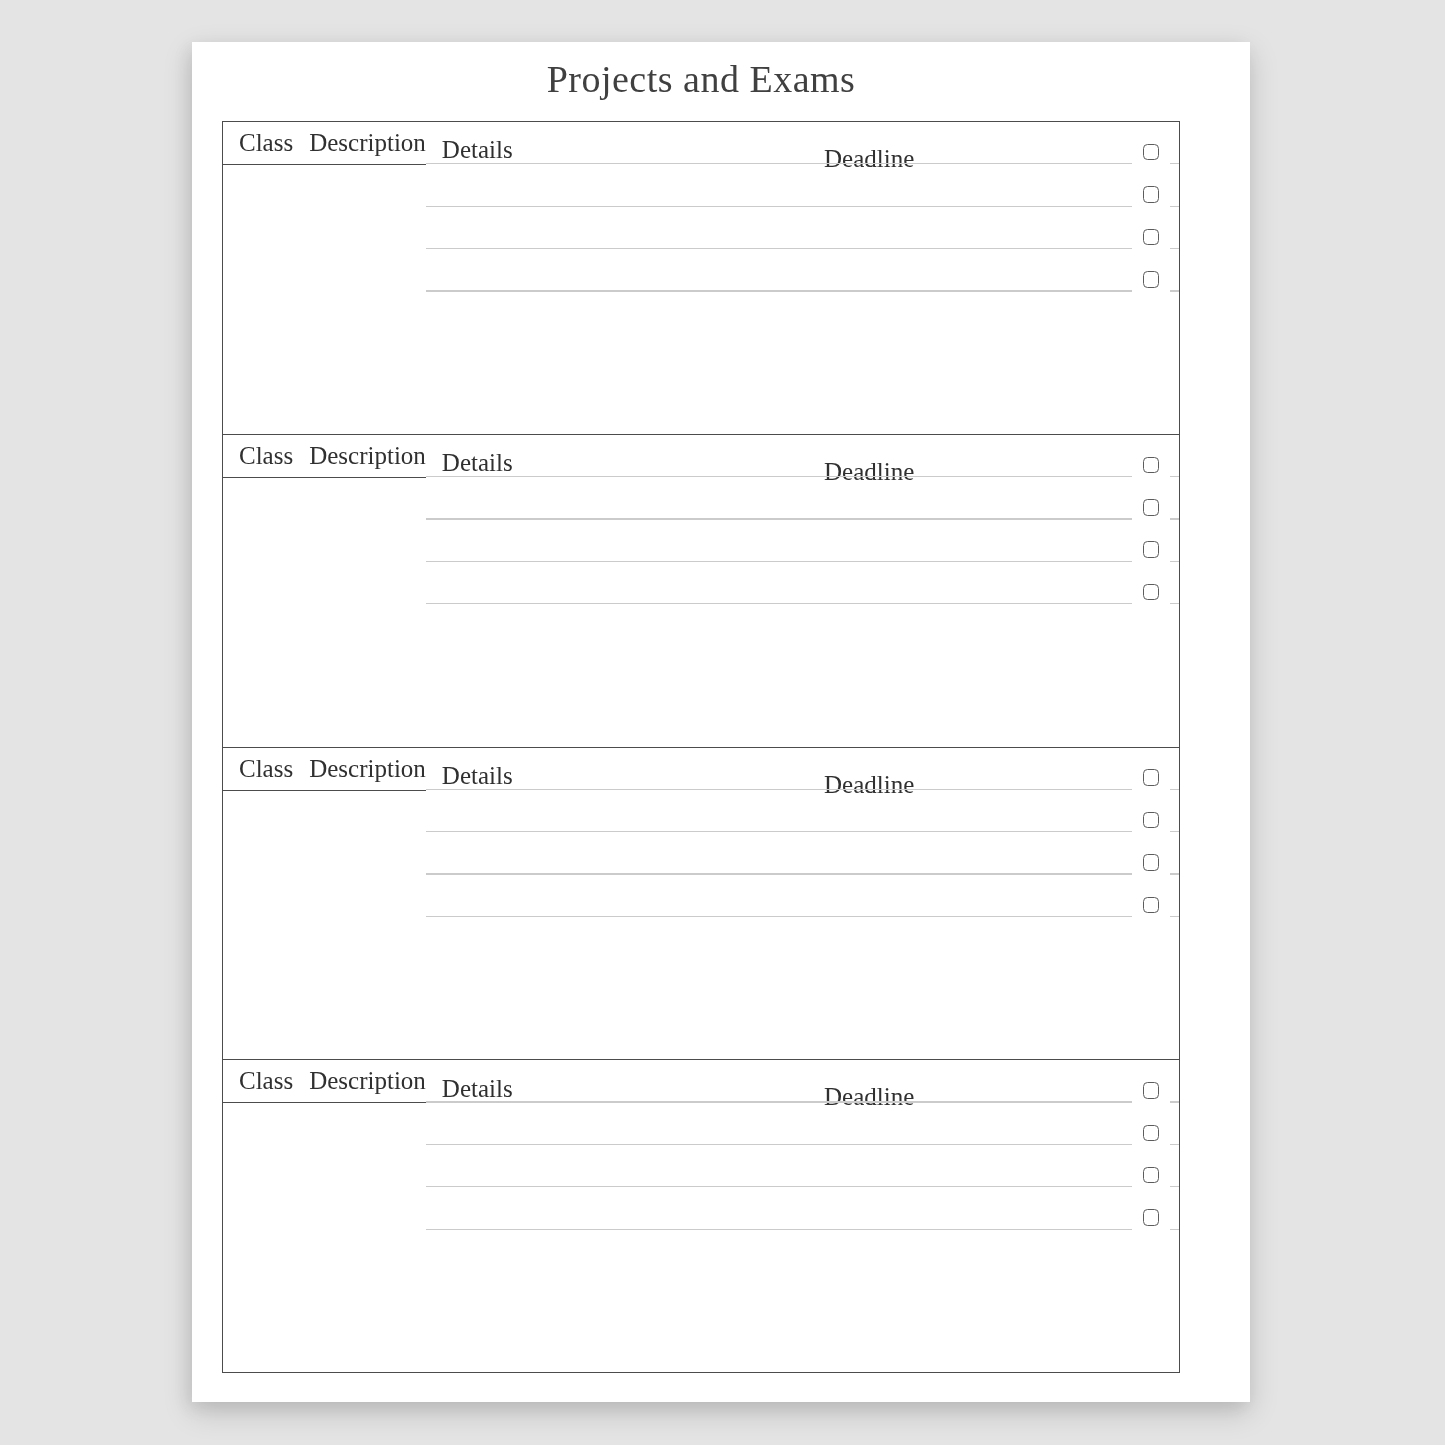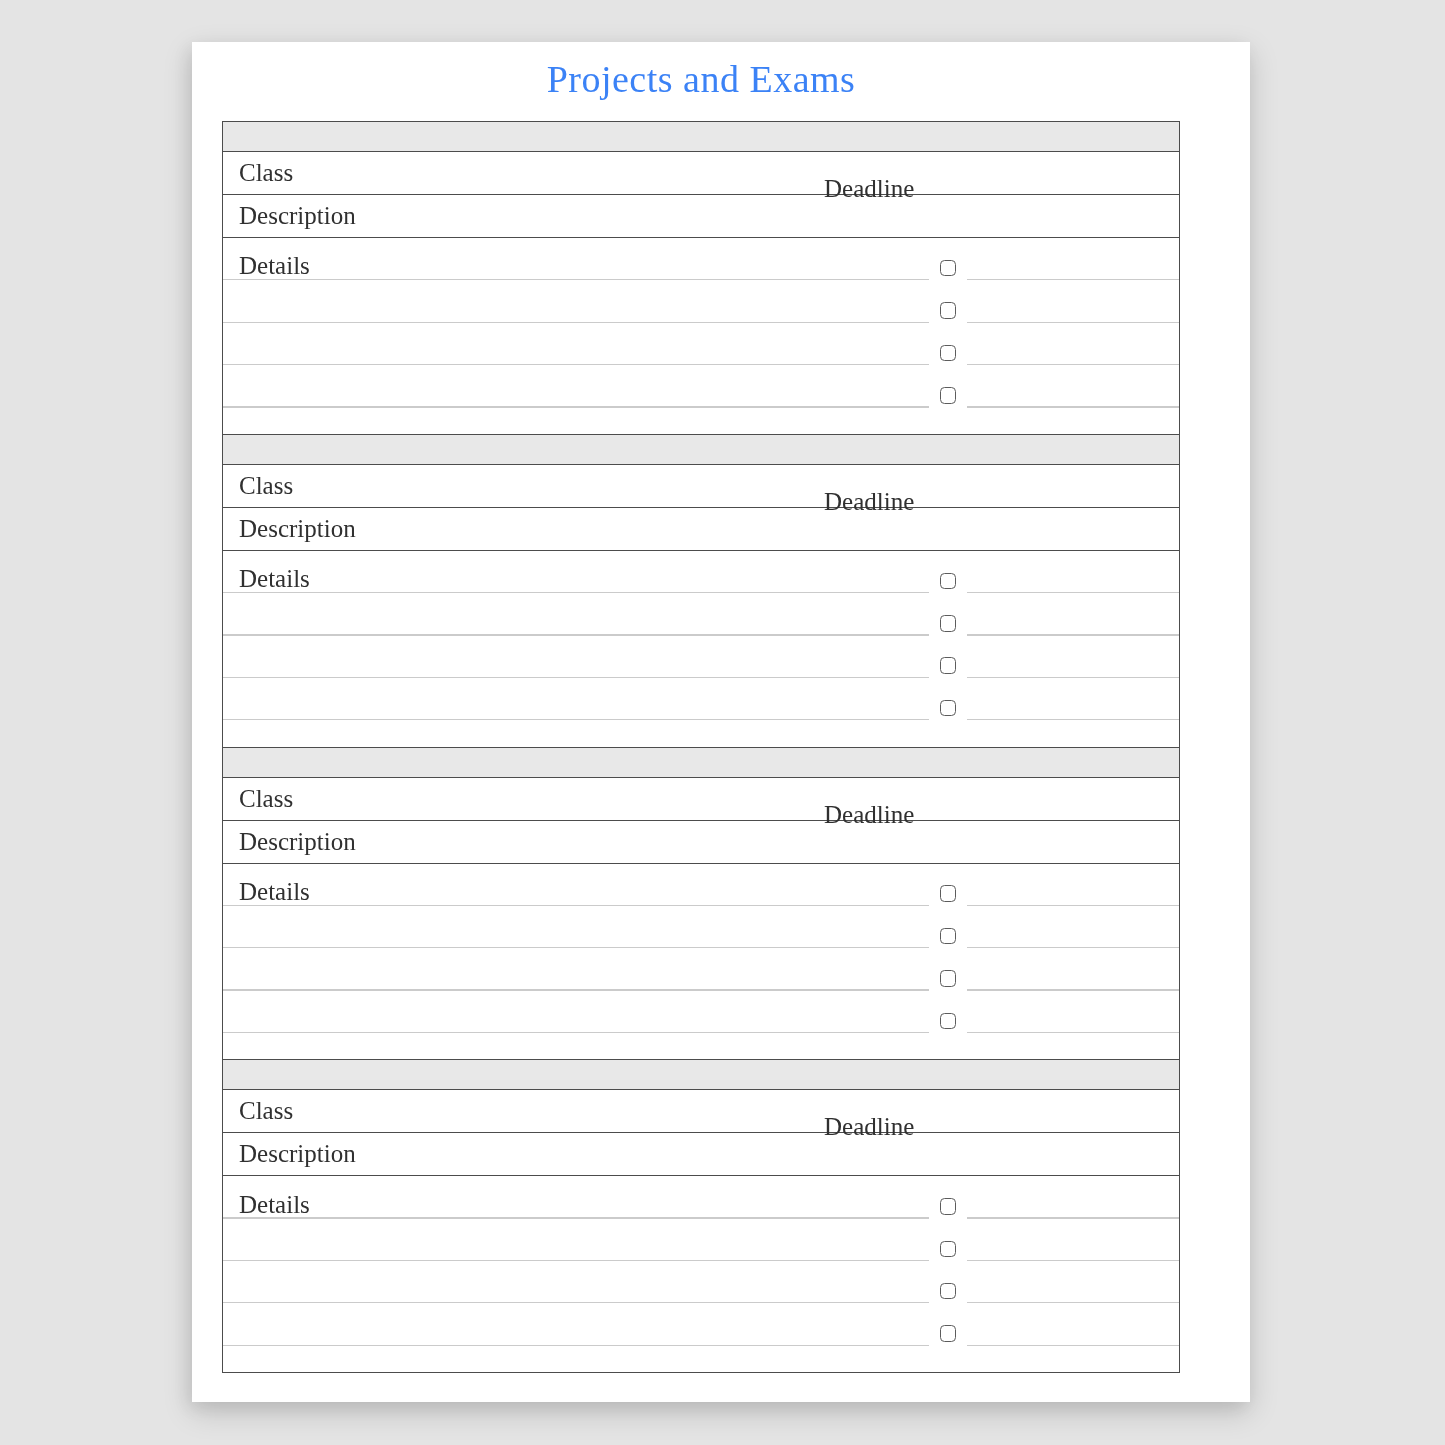--- a/index.html
+++ b/index.html
@@ -27,35 +27,35 @@
     box-shadow:0 10px 28px rgba(0,0,0,0.16), -4px 6px 16px rgba(0,0,0,0.07);
   }
   .page-title{
     position:absolute;
     left:30px; top:18px;
     width:958px;
     text-align:center;
     font-size:38px;
     line-height:1;
     letter-spacing:0.5px;
-    color:#3b82f6;
+    color:#404040;
   }
   .planner-table{
     position:absolute;
     left:30px; top:79px;
     width:958px; height:1252px;
     border:1.5px solid var(--border-dark);
     background:var(--page-bg);
     display:flex;
     flex-direction:column;
   }
   .sec{
     flex:1 1 0;
     display:flex;
-    flex-direction:column;
+    flex-direction:row;
     border-bottom:1.5px solid var(--border-dark);
   }
   .sec:last-child{border-bottom:none;}
   .bar{
     height:30px;
     background:var(--section-bar-bg);
     border-bottom:1.5px solid var(--border-dark);
   }
   .row{
     height:43px;

